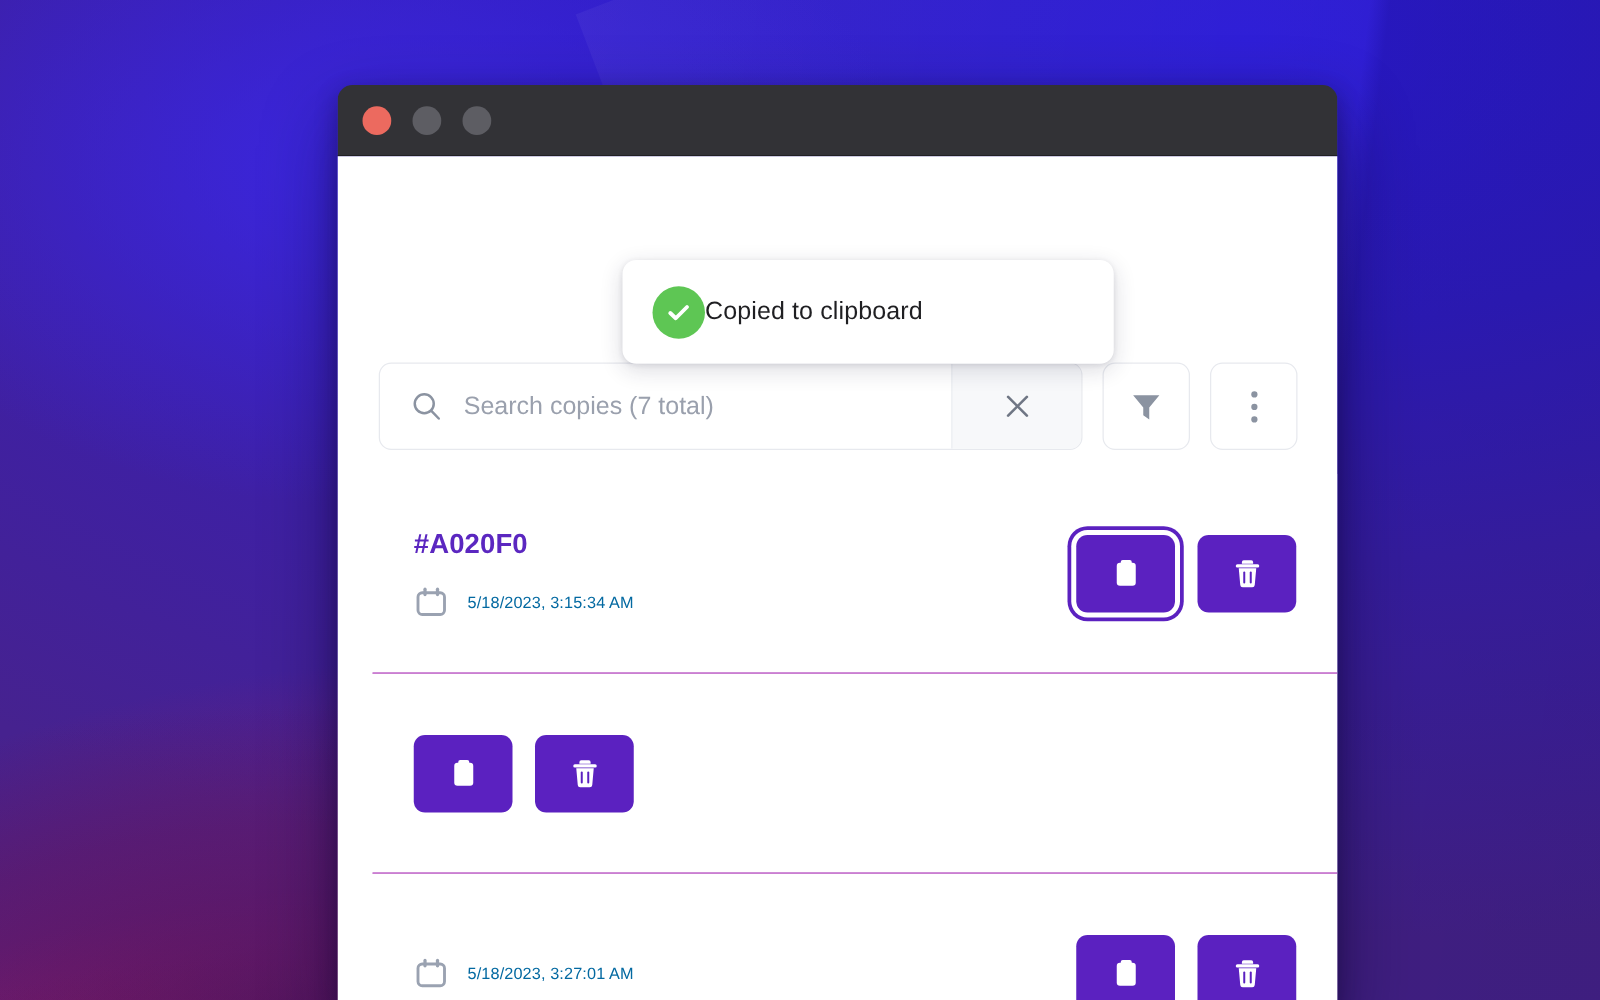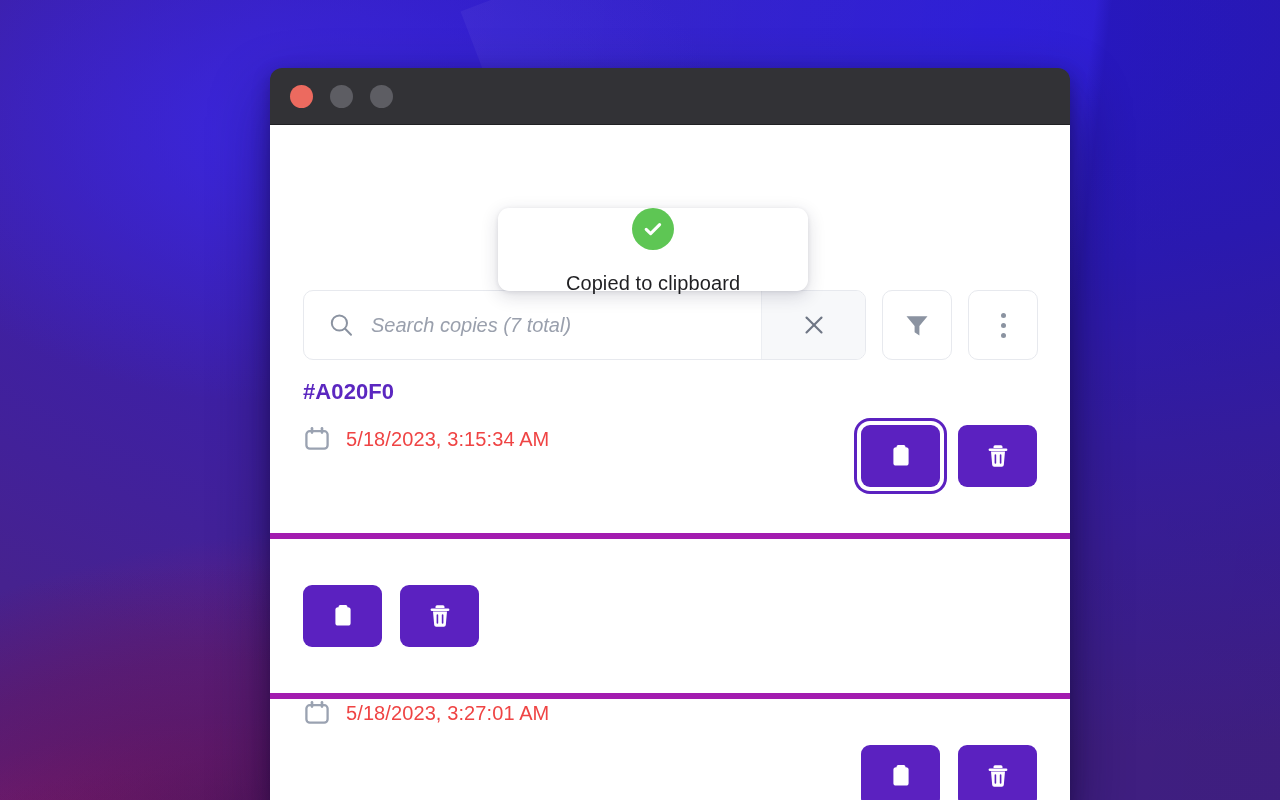--- a/index.html
+++ b/index.html
@@ -79,30 +79,28 @@
   #window-body {
     position: relative;
     height: 683px;
     background: #ffffff;
   }
 
   
   #toast {
     position: absolute;
     left: 228px; top: 83px;
-    width: 310px; height: 83px;
+    width: 393px; height: 83px;
     background: #ffffff;
     border-radius: 11px;
     box-shadow: 0 5px 18px rgba(30,30,60,0.16), 0 1px 4px rgba(30,30,60,0.10);
     display: flex;
     align-items: center;
-    gap: 22px;
     padding: 0 24px;
     z-index: 20;
-    flex-direction: column;
   }
   .toast-check {
     width: 42px; height: 42px; border-radius: 50%;
     background: #5ec654;
     display: flex; align-items: center; justify-content: center;
     flex: none;
   }
   .toast-msg {
     font-size: 20px;
     color: #1f1f22;
@@ -135,21 +133,20 @@
     align-items: center;
     gap: 16px;
     padding-left: 23px;
   }
   #search-input {
     border: none; outline: none; background: transparent;
     font-family: inherit;
     font-size: 20px;
     color: #3b3b45;
     width: 100%;
-    font-style: italic;
   }
   #search-input::placeholder { color: #9aa0ad; }
   #clear-button {
     width: 104px;
     border: none;
     border-left: 1px solid #eceef2;
     background: #f7f8fa;
     display: flex; align-items: center; justify-content: center;
     cursor: pointer;
   }
@@ -169,41 +166,43 @@
   #copy-list {
     position: absolute;
     left: 0; top: 254px; right: 0; bottom: 0;
     overflow: hidden;
   }
   .copy-row {
     position: relative;
     height: 160px;
     padding: 0 33px;
     display: flex;
+    align-items: center;
     justify-content: space-between;
-    border-bottom: 6px solid #a21caf;
-    background: #ffffff;
+    border-bottom: 1px solid #a21caf;
+    background: #ffffff;
+    margin-left: 28px;
   }
   .row-main { min-width: 0; flex: 1; padding-right: 20px; }
   .row-title {
     font-size: 22px;
     font-weight: bold;
     color: #5b27c0;
     letter-spacing: 0.1px;
     white-space: nowrap;
     overflow: hidden;
     text-overflow: clip;
     margin-bottom: 20px;
   }
   .row-meta {
     display: flex; align-items: center; gap: 15px;
   }
   .row-date {
-    font-size: 20px;
-    color: #ef4444;
+    font-size: 13px;
+    color: #0369a1;
     letter-spacing: 0.1px;
     white-space: nowrap;
   }
   .row-actions { display: flex; align-items: center; gap: 18px; flex: none; }
   .action-btn {
     width: 79px; height: 62px;
     background: #5b21c0;
     border: none;
     border-radius: 9px;
     display: flex; align-items: center; justify-content: center;

